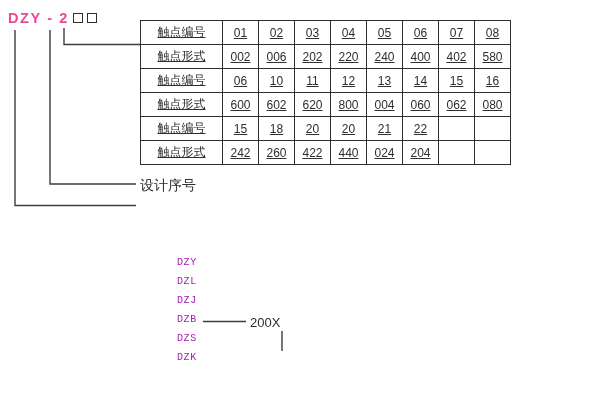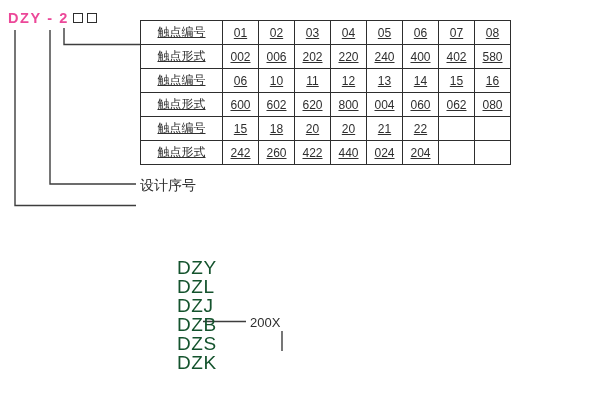--- a/index.html
+++ b/index.html
@@ -41,21 +41,21 @@
   .contact-table td.val   { width:36px; }
 
   
   .ann-label { position:absolute; font-size:14px; color:#303030; white-space:nowrap; }
   .ann-design { left:140px; top:177px; }
   .ann-relay  { left:140px; top:200px; }
 
   
   .model-item {
     position:absolute; left:177px;
-    font-size:19px; letter-spacing:0.6px; color:#14532d; white-space:nowrap;
+    font-size:10px; letter-spacing:0.6px; color:#a21caf; white-space:nowrap;font-family:Liberation Mono, monospace;
   }
   .dzb-suffix {
     position:absolute; left:250px; top:315px;
     display:flex; 
     font-size:13px; color:#2e2e2e;
   }
   .indicator-note {
     position:absolute; left:267px; top:353px;
     font-size:12.5px; color:#303030; white-space:nowrap;
   }

